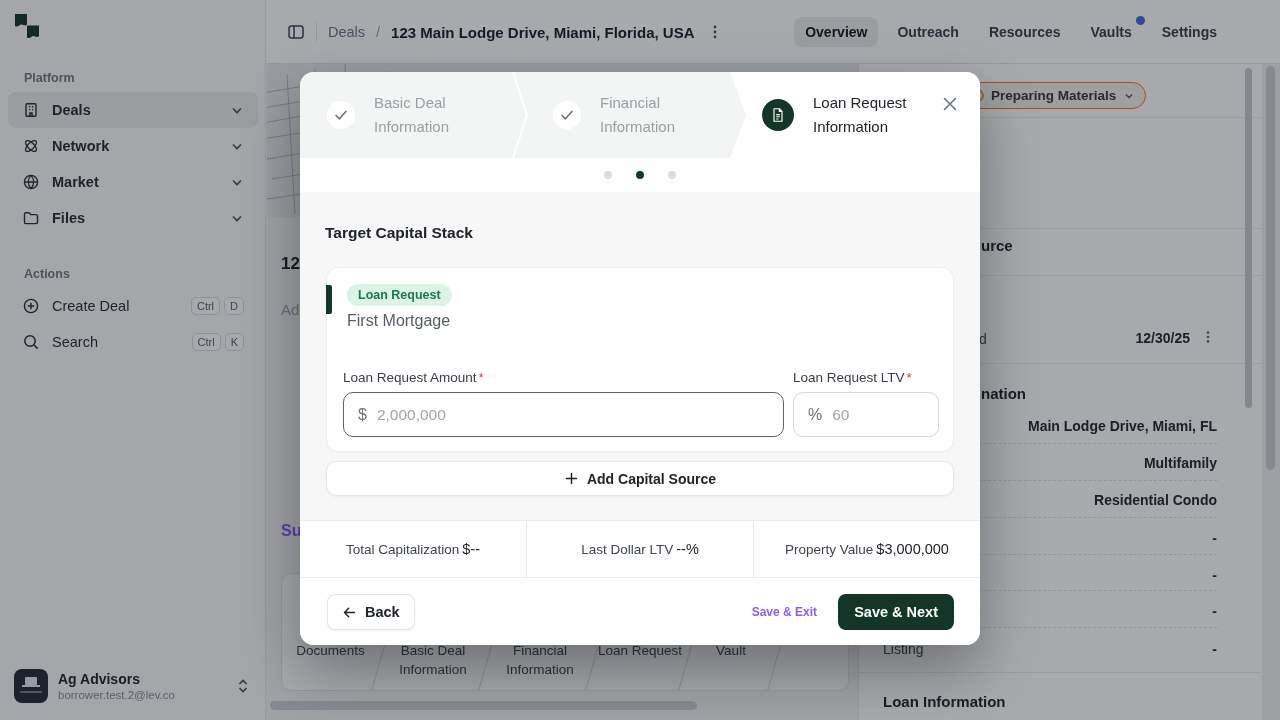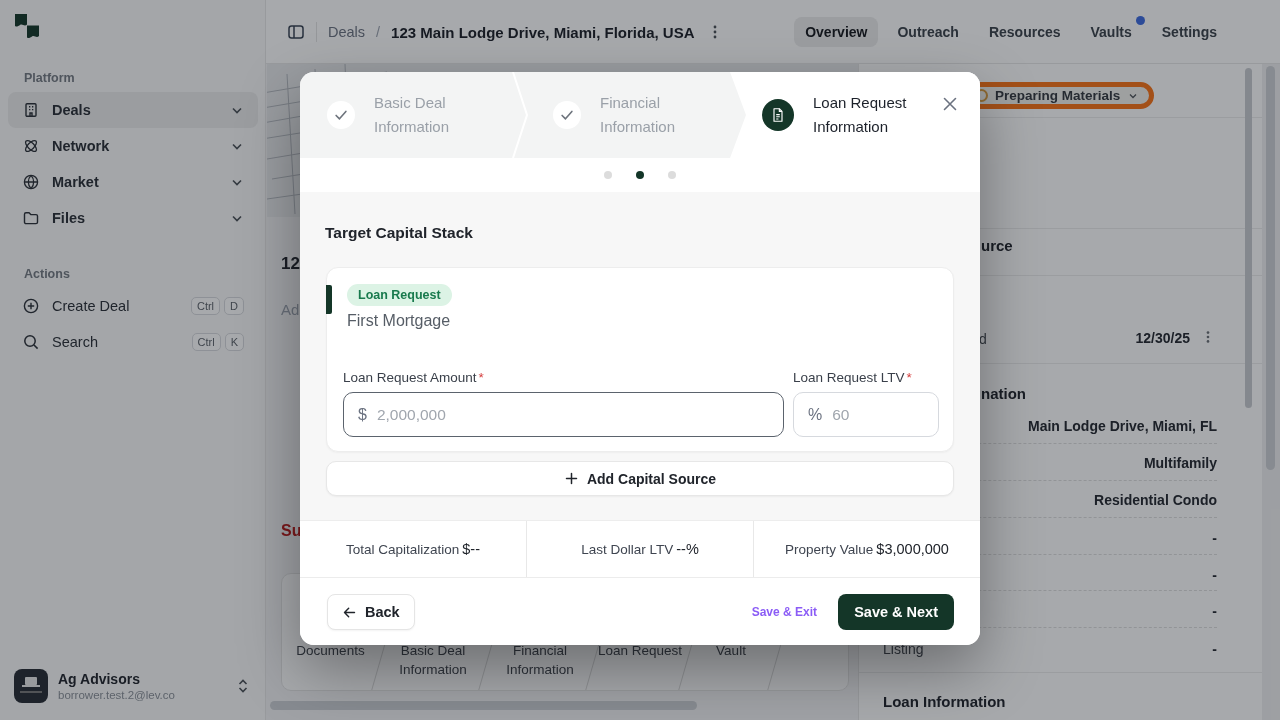--- a/index.html
+++ b/index.html
@@ -36,29 +36,29 @@
   .crumb-title { font-size:15px; font-weight:700; color:#1b1f27; }
   .top-nav { position:absolute; right:52px; top:0; height:64px; display:flex; align-items:center; gap:8px; }
   .top-nav .tn { position:relative; font-size:14px; font-weight:600; color:#3a4149; padding:7px 11px; border-radius:8px; }
   .top-nav .tn.active { background:#ececec; color:#16181d; }
   .ndot { position:absolute; top:-1px; right:-2px; width:9px; height:9px; border-radius:50%; background:var(--color-notification_blue,#3d6be0); }
 
   .central { position:absolute; left:266px; top:64px; width:592px; height:656px; background:#f4f4f5; }
   .mapbox { position:absolute; left:1px; top:0; width:591px; height:153px; background:#e9ebed; overflow:hidden; }
   .deal-title { position:absolute; left:15px; top:190px; font-size:17px; font-weight:700; color:#20242b; white-space:nowrap; }
   .deal-desc { position:absolute; left:15px; top:237px; font-size:15px; color:#9ca3af; }
-  .sum-head { position:absolute; left:15px; top:458px; font-size:16px; font-weight:700; color:#b91c1c; }
+  .sum-head { position:absolute; left:15px; top:458px; font-size:16px; font-weight:700; color:#8b5cf6; }
   .folder-card { position:absolute; left:15px; top:509px; width:568px; height:118px; background:#fff; border:1px solid #e5e5e5; border-radius:10px; overflow:hidden; }
   .tabrow { position:absolute; left:0; bottom:0; width:100%; height:56px; display:flex; }
   .tabrow .tab { position:relative; font-size:13.5px; color:#40454d; text-align:center; line-height:19px; padding-top:7px; }
   .tabrow .slant { width:1px; height:70px; background:#d9d9d9; transform:skewX(-16deg); margin-top:-6px; }
   .hscroll { position:absolute; left:4px; top:637px; width:427px; height:9px; border-radius:5px; background:#cdd0d4; }
 
   .rpanel { position:absolute; left:858px; top:64px; width:404px; height:656px; background:#fff; border-left:1px solid #e6e6e6; }
-  .pill { position:absolute; left:104px; top:18px; height:27px; display:flex; align-items:center; gap:7px; padding:0 10px 0 7px; background:#f1f1ec; border:5px solid #f97316; border-radius:14px; }
+  .pill { position:absolute; left:104px; top:18px; height:27px; display:flex; align-items:center; gap:7px; padding:0 10px 0 7px; background:#f1f1ec; border:1px solid #f97316; border-radius:14px; }
   .pill .ring { width:13px; height:13px; border-radius:50%; border:2px solid var(--color-status_ring_amber,#d79b3e); }
   .pill .ptxt { font-size:13.5px; font-weight:600; color:#33383f; }
   .hline { position:absolute; left:0; width:100%; height:1px; background:#ececec; }
   .rp-head { position:absolute; font-size:15px; font-weight:700; color:#20242b; }
   .rp-label { position:absolute; font-size:14px; color:#454a52; }
   .rp-val { position:absolute; right:45px; font-size:14px; font-weight:600; color:#23272e; text-align:right; white-space:nowrap; }
   .dashline { position:absolute; left:24px; right:45px; border-top:1px dashed #dedede; }
   .vscroll-in { position:absolute; left:386px; top:4px; width:7px; height:340px; border-radius:4px; background:#c8cbd0; }
 
   .pagescroll { position:absolute; left:1262px; top:64px; width:18px; height:656px; background:#f0f0f1; }

